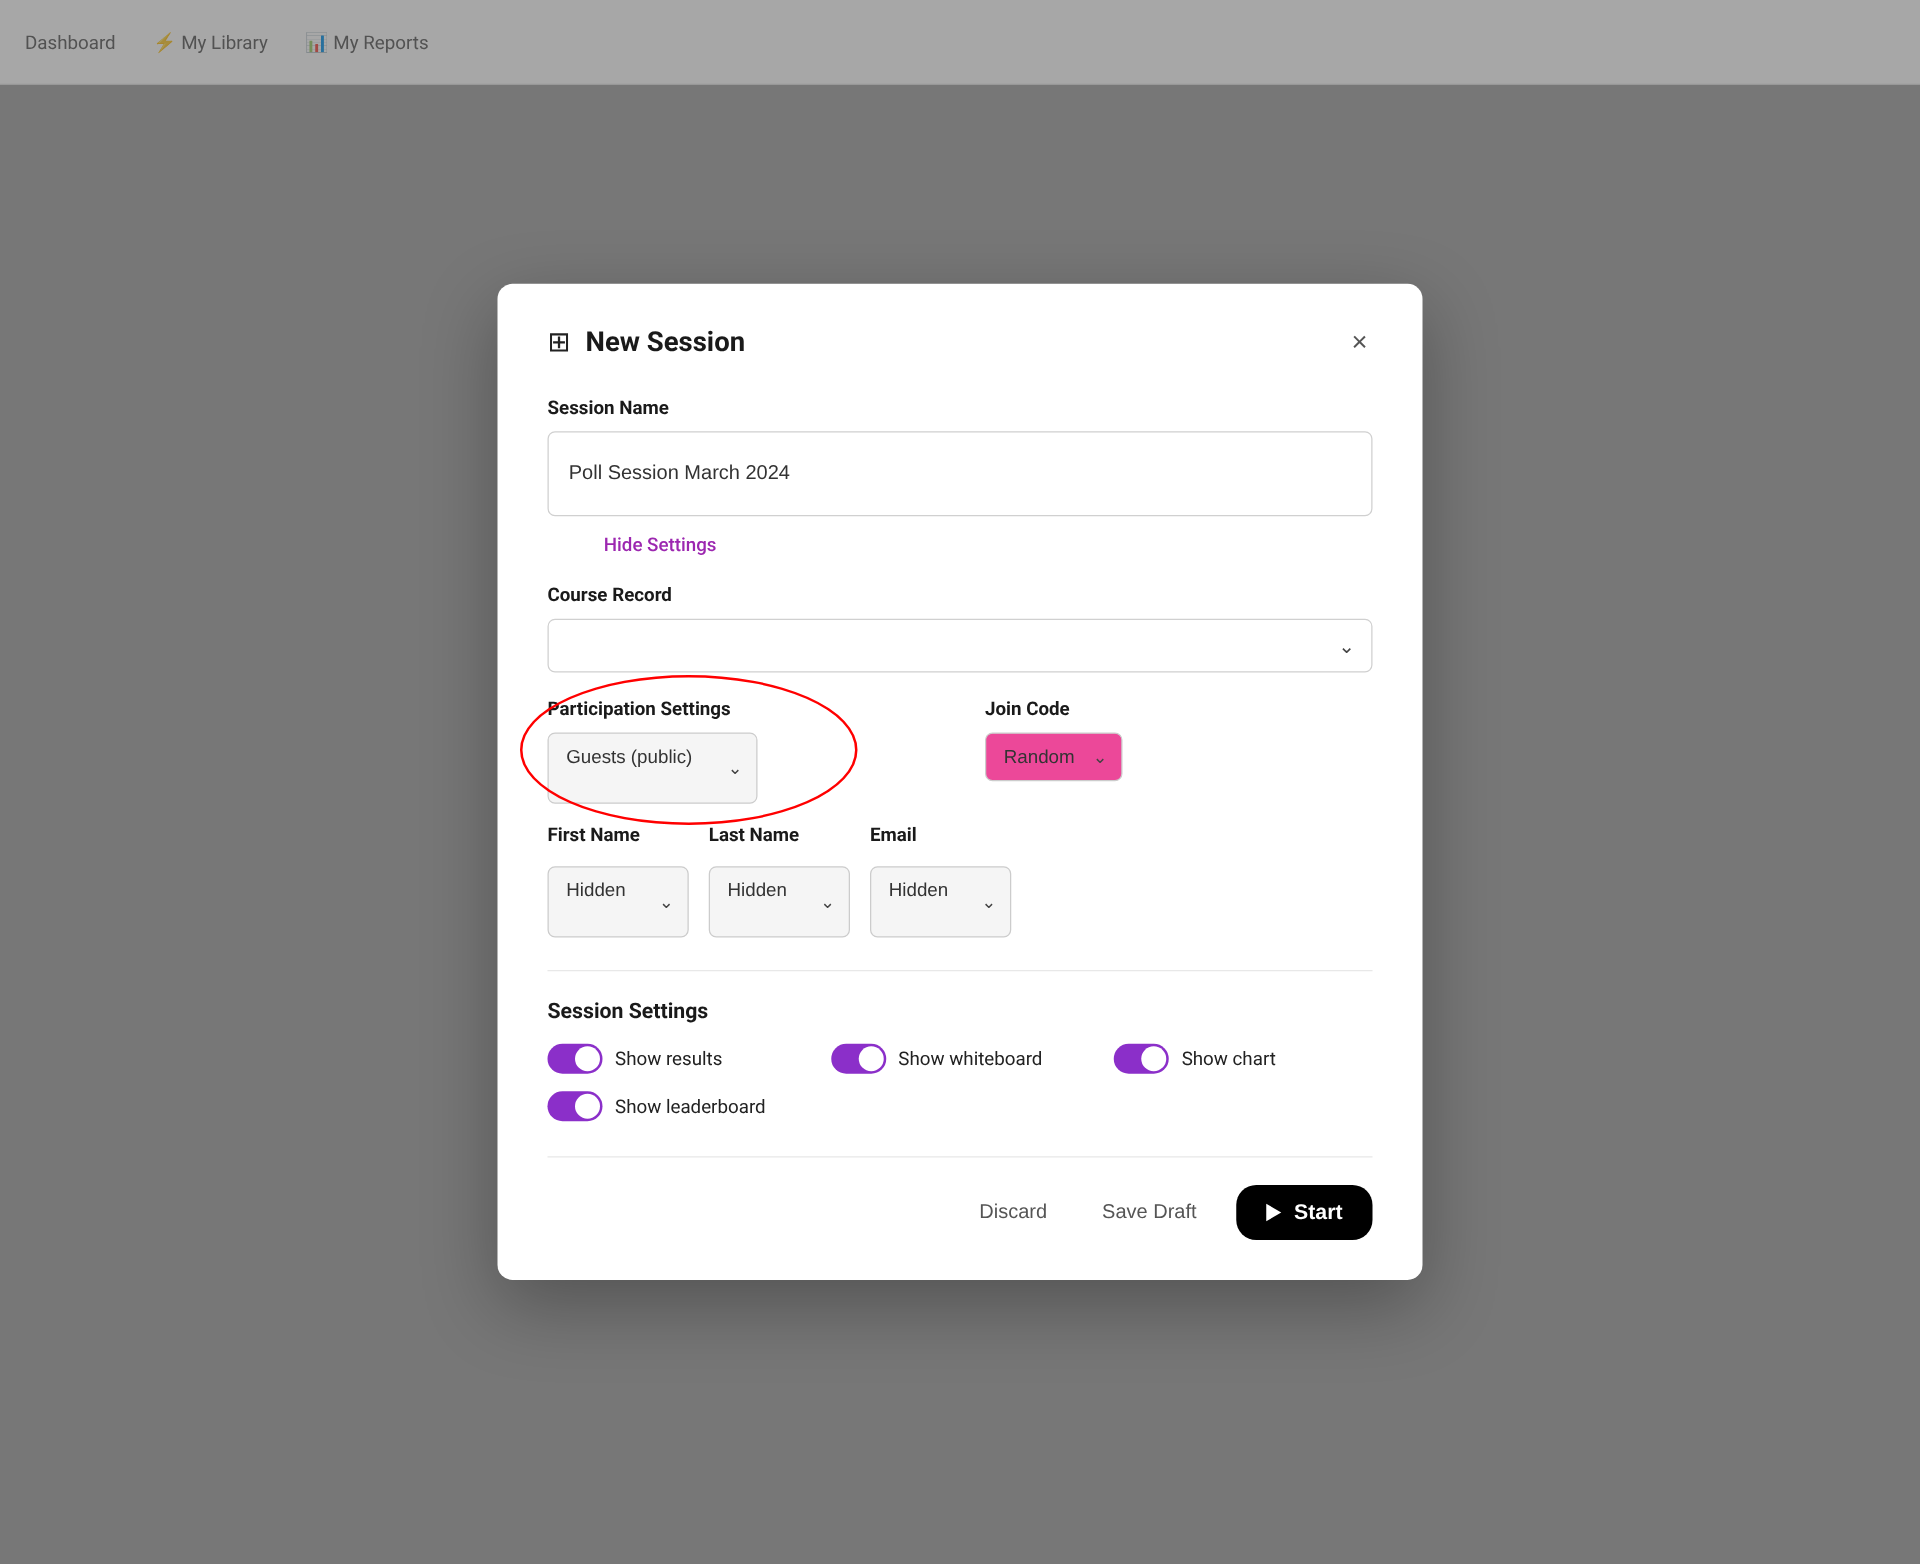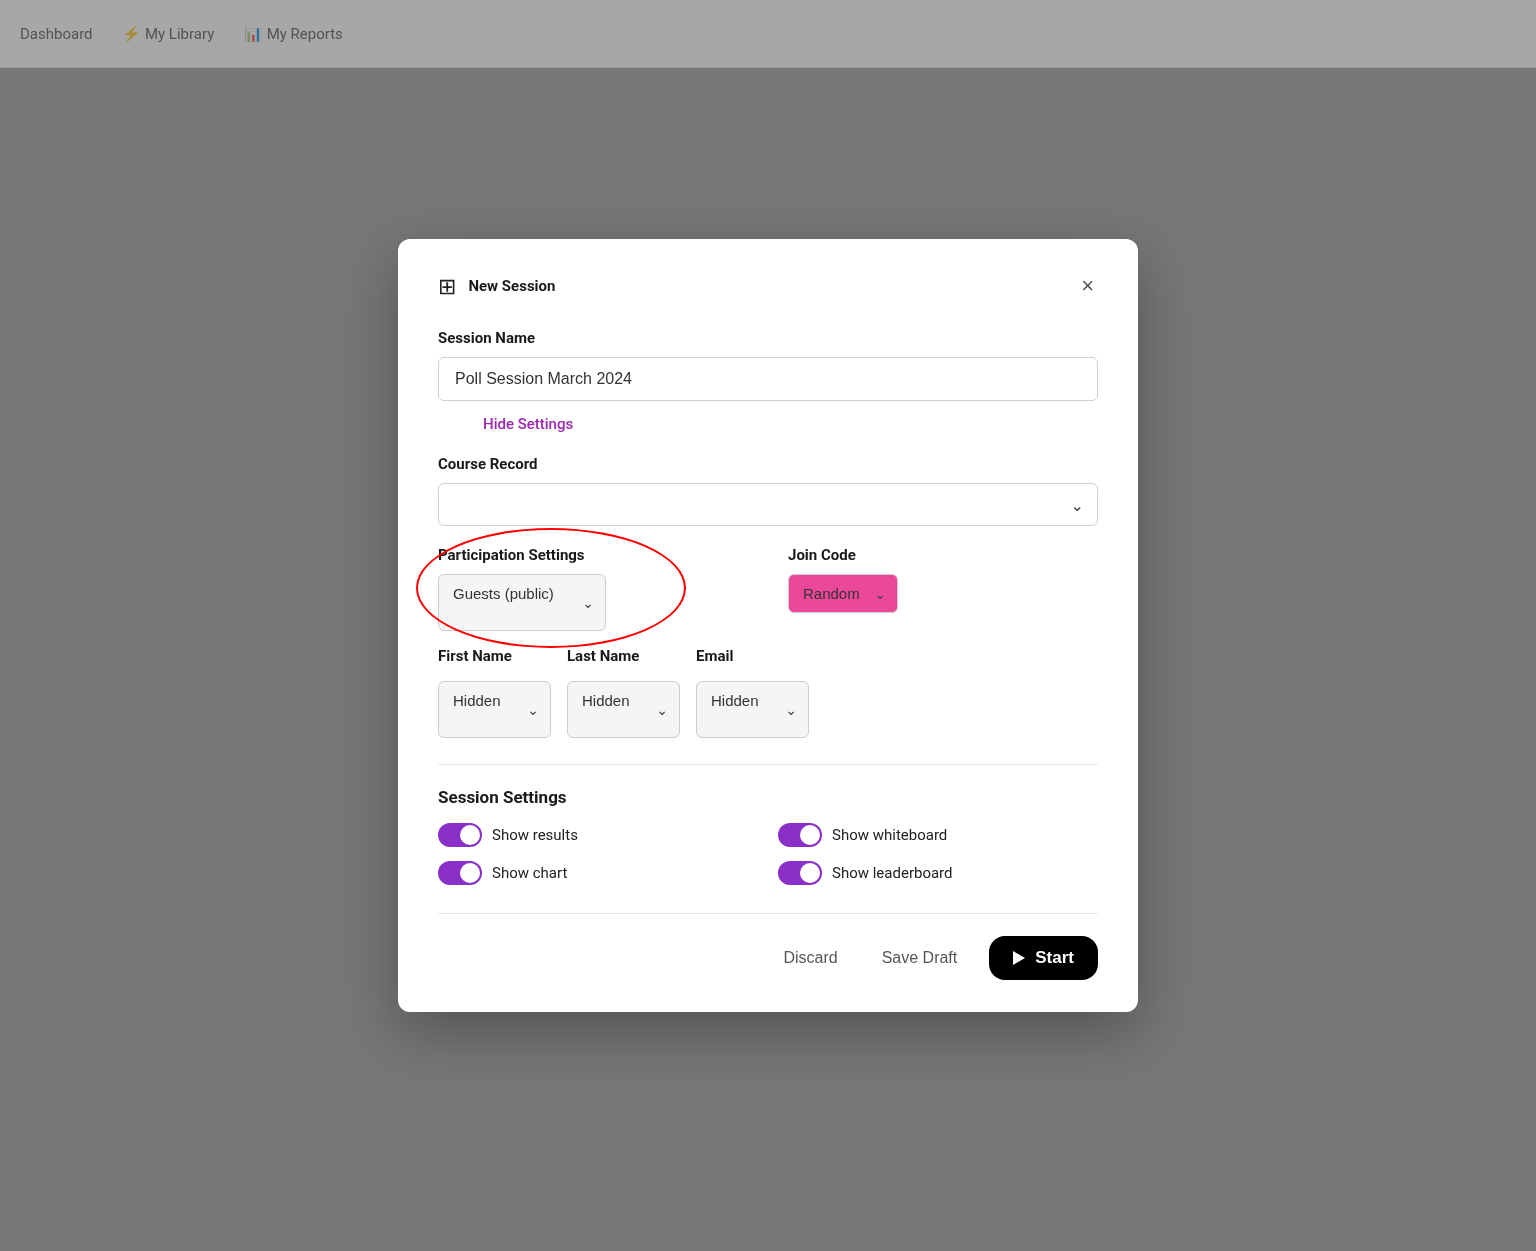--- a/index.html
+++ b/index.html
@@ -74,21 +74,21 @@
       align-items: center;
       gap: 12px;
     }
 
     .modal-title-icon {
       color: #222;
       font-size: 22px;
     }
 
     .modal-title {
-      font-size: 15px;
+      font-size: 22px;
       font-weight: 700;
       color: #1a1a1a;
     }
 
     .modal-close {
       background: none;
       border: none;
       cursor: pointer;
       font-size: 22px;
       color: #555;
@@ -102,21 +102,21 @@
       font-weight: 700;
       color: #1a1a1a;
       margin-bottom: 10px;
     }
 
     
     .text-input {
       width: 100%;
       border: 1.5px solid #d0d0d0;
       border-radius: 6px;
-      padding: 12px 16px;
+      padding: 24px 16px;
       font-size: 16px;
       color: #333;
       outline: none;
     }
 
     
     .hide-settings-link {
       color: #9c27b0;
       font-size: 15px;
       font-weight: 500;
@@ -251,21 +251,21 @@
 
     .session-settings-title {
       font-size: 17px;
       font-weight: 700;
       color: #1a1a1a;
       margin-bottom: 16px;
     }
 
     .toggle-grid {
       display: grid;
-      grid-template-columns: 1fr 1fr;
+      grid-template-columns: 1fr 1fr 1fr;
       gap: 14px 20px;
       margin-top: 12px;
     }
 
     .toggle-row {
       display: flex;
       align-items: center;
       gap: 10px;
     }
 

